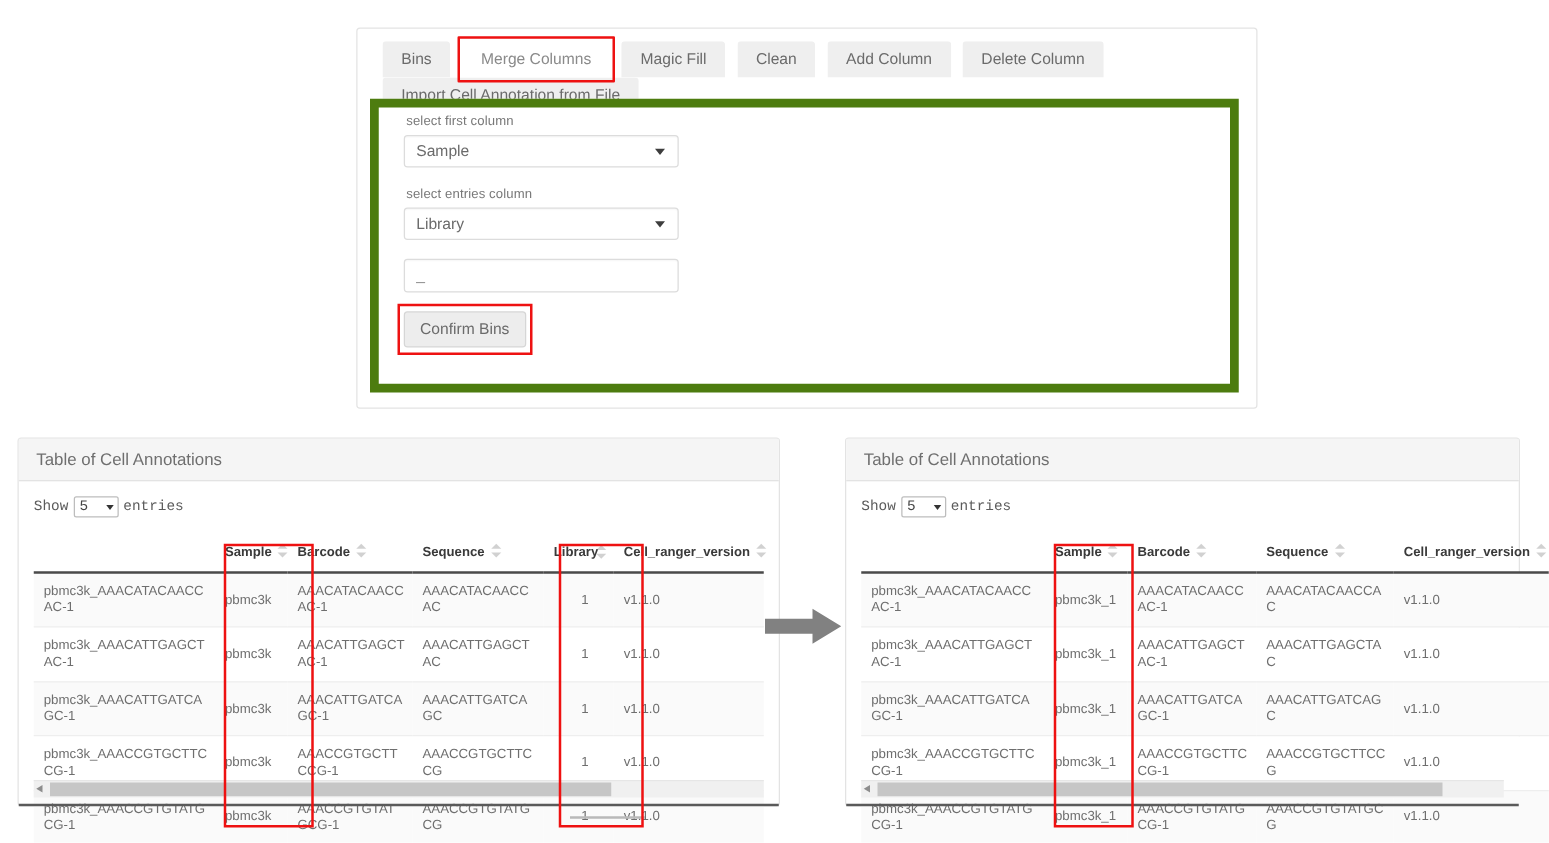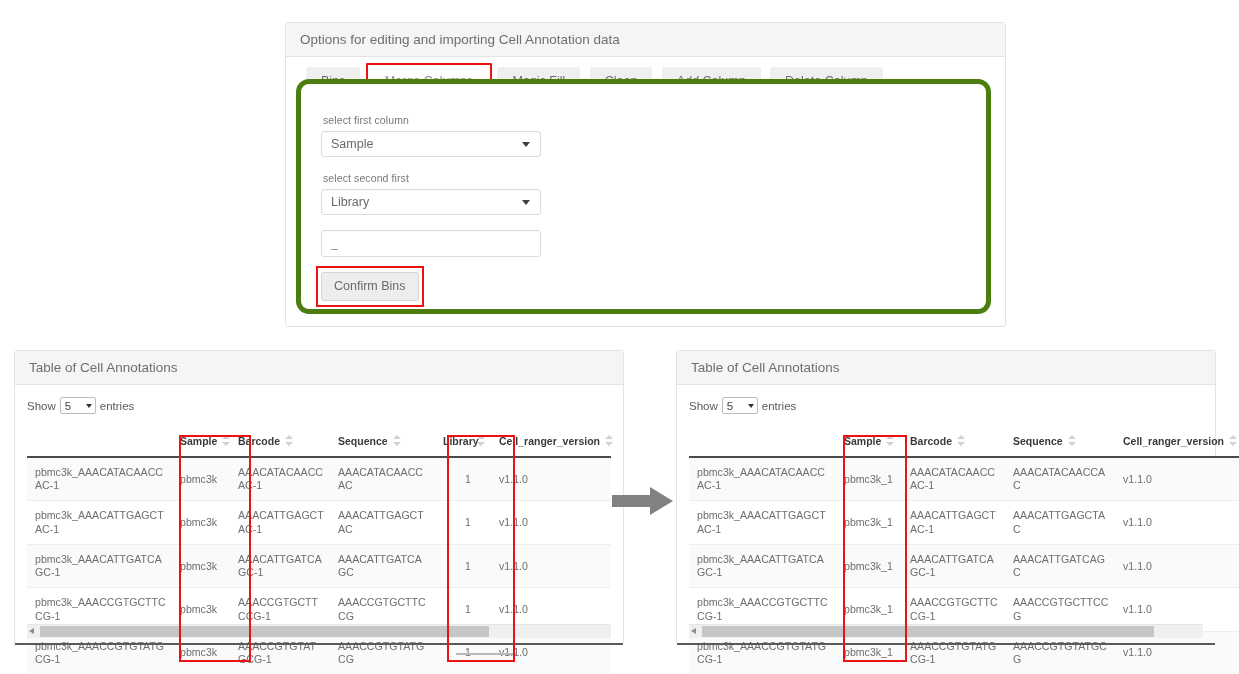--- a/index.html
+++ b/index.html
@@ -27,22 +27,22 @@
     border-radius:3px 3px 0 0;margin-right:5px;line-height:1;vertical-align:bottom;
     cursor:pointer;position:relative;
   }
   .tab.active{background:#ffffff;color:#8a8a8a;}
   .tab-hl{
     position:absolute;border:2.5px solid #ee1111;box-sizing:border-box;
     pointer-events:none;border-radius:1px;
   }
   .tab-body{
     position:absolute;left:10px;right:14px;top:56px;bottom:12px;
-    background:#fff;border:5px solid #4d7c0f;border-radius:13px;box-sizing:border-box;
-    padding:30px 20px;
+    background:#fff;border:7px solid #4d7c0f;border-radius:0;box-sizing:border-box;
+    padding:5px 20px;
   }
   .field-label{font-size:10.5px;color:#787878;margin:0 0 5px 2px;letter-spacing:.1px;}
   .ctrl{
     width:220px;height:26px;box-sizing:border-box;border:1px solid #dcdcdc;
     border-radius:3px;background:#fff;position:relative;
     font-size:12.5px;color:#6b6b6b;padding:4px 26px 4px 9px;line-height:17px;
     margin-bottom:15px;cursor:pointer;
     box-shadow:0 1px 1px rgba(0,0,0,.03) inset;
   }
   .ctrl .caret{
@@ -55,21 +55,21 @@
     display:inline-block;background:#ededed;border:1px solid #d6d6d6;border-radius:3px;
     padding:6px 12px;font-size:12.5px;color:#6b6b6b;cursor:pointer;line-height:1.2;
   }
   .btn-wrap{position:relative;display:inline-block;}
   .btn-hl{position:absolute;left:-5px;top:-6px;right:-5px;bottom:-6px;border:2.5px solid #ee1111;box-sizing:border-box;pointer-events:none;}
 
   
   #table-left{left:14px;top:350px;width:610px;height:295px;}
   #table-right{left:676px;top:350px;width:540px;height:295px;}
   .tbl-body{padding:10px 12px 0 12px;position:relative;height:calc(100% - 37px);box-sizing:border-box;}
-  .show-entries{font-size:11.5px;color:#5b5b5b;margin:2px 0 14px 0;display:flex;align-items:center;gap:4px;}
+  .show-entries{font-size:11.5px;color:#5b5b5b;margin:2px 0 14px 0;display:flex;align-items:center;gap:4px;font-family:Liberation Mono, monospace;}
   .mini-select{
     display:inline-flex;align-items:center;justify-content:space-between;
     border:1px solid #bdbdbd;border-radius:2px;background:#fff;
     height:17px;min-width:36px;padding:0 3px 0 4px;font-size:11.5px;color:#444;
     cursor:pointer;box-sizing:border-box;
   }
   .mini-select .c{width:0;height:0;border-left:3.5px solid transparent;border-right:3.5px solid transparent;border-top:4px solid #333;margin-left:5px;}
 
   table.dt{border-collapse:collapse;width:100%;table-layout:fixed;font-size:10.6px;}
   table.dt th{
@@ -105,41 +105,40 @@
 
   
   #flow-arrow{position:absolute;left:612px;top:486px;width:62px;height:30px;}
 </style>
 </head>
 <body>
 
 <div class="stage">
 
   <div class="panel" id="options-panel">
-    <div class="panel-head">Options for editing and importing Cell Annotation data</div>
 
     <div class="tabs-row">
       <span class="tab">Bins</span>
       <span class="tab active">Merge Columns</span>
       <span class="tab">Magic Fill</span>
       <span class="tab">Clean</span>
       <span class="tab">Add Column</span>
       <span class="tab">Delete Column</span>
       <span class="tab">Import Cell Annotation from File</span>
       <span class="tab-hl" id="tab-hl" style="left: 79.7812px; top: 6px; width: 126.234px; height: 36.5px;"></span>
     </div>
 
     <div class="tab-body">
       <div class="field-label">select first column</div>
       <div class="ctrl">
         <span>Sample</span>
         <span class="caret"></span>
       </div>
 
-      <div class="field-label">select second first</div>
+      <div class="field-label">select entries column</div>
       <div class="ctrl">
         <span>Library</span>
         <span class="caret"></span>
       </div>
 
       <div class="ctrl text-input" style="height:27px;">
         <span>_</span>
       </div>
 
       <div class="btn-wrap">

